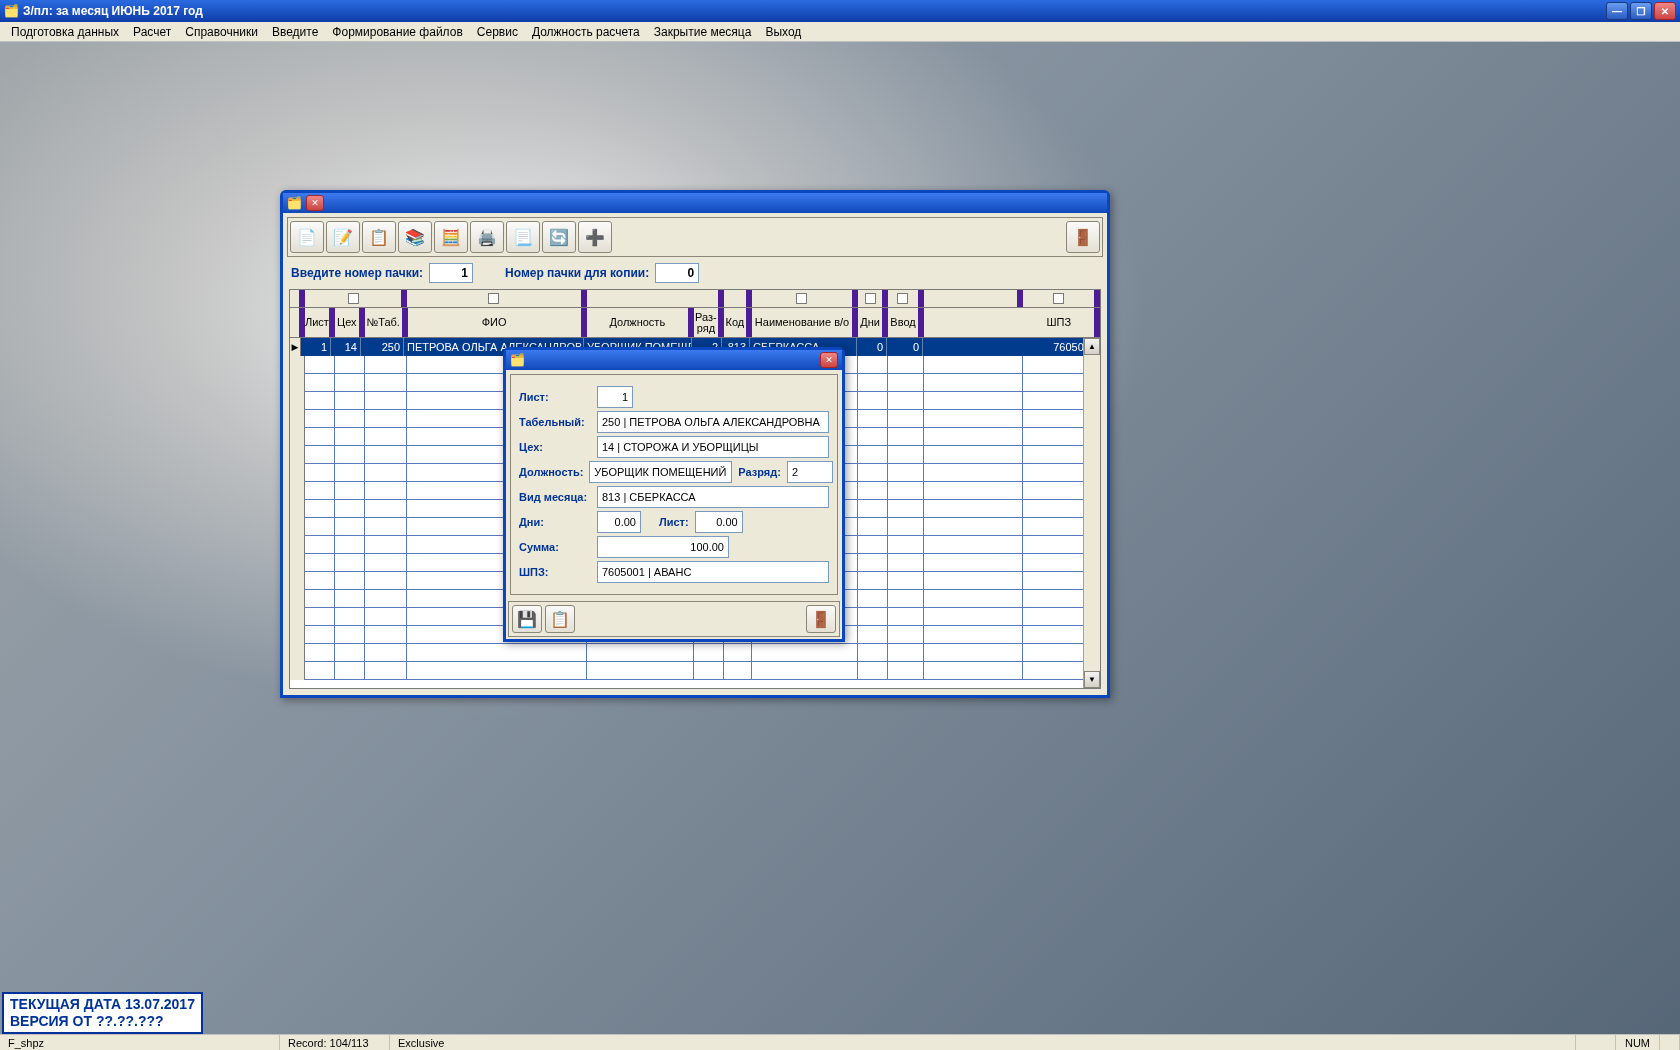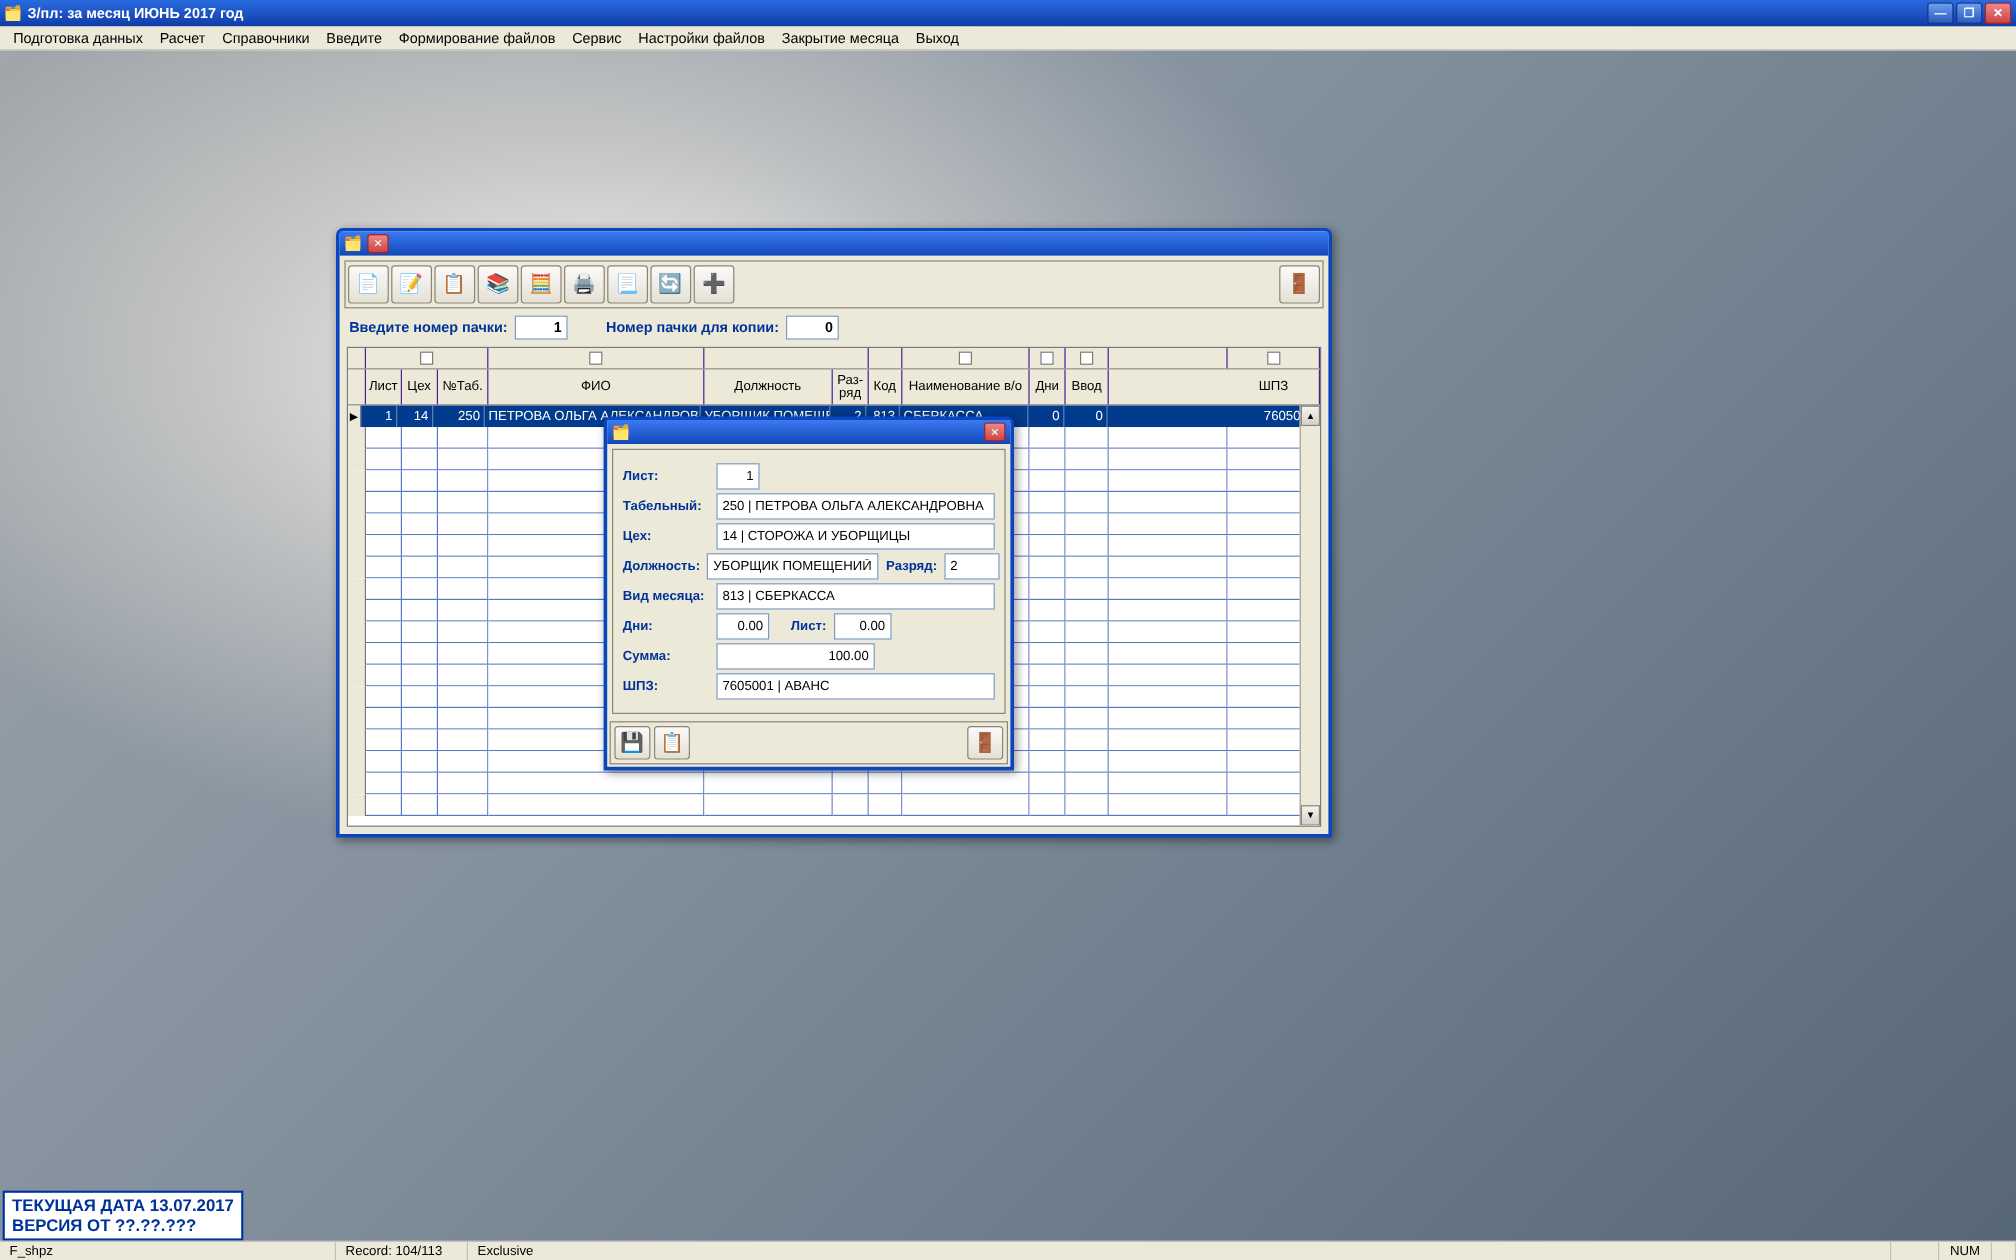--- a/index.html
+++ b/index.html
@@ -26,21 +26,21 @@
 
 .toolbar { height:40px; border:1px solid #8a867a; margin:4px; background:#ece9d8; display:flex; align-items:center; padding:2px; gap:2px; }
 .tool-btn { width:34px; height:32px; border:1px solid #8a867a; border-radius:3px; background:linear-gradient(#fafafa,#e4e0d4); display:flex; align-items:center; justify-content:center; cursor:pointer; font-size:16px; }
 .toolbar .spacer { flex:1; }
 
 .input-row { display:flex; align-items:center; gap:6px; padding:2px 8px 6px; font-size:12px; color:#003399; font-weight:bold; }
 .input-row input { border:1px solid #7a9ac0; background:#fff; font-size:12px; font-weight:bold; text-align:right; padding:2px 4px; height:20px; width:44px; }
 
 .grid-area { margin:0 6px 6px; border:1px solid #7a7a7a; background:#fff; height:400px; overflow:auto; position:relative; }
 .grid-header-row { display:flex; background:#ece9d8; height:18px; border-bottom:1px solid #7a7a7a; }
-.grid-header-row .gh { border-right:1px solid #4c1d95; display:flex; align-items:center; justify-content:center; font-size:11px; }
+.grid-header-row .gh { border-right:6px solid #4c1d95; display:flex; align-items:center; justify-content:center; font-size:11px; }
 .grid-header-row2 { height:30px; }
 .grid-header-row2 .gh { font-weight:normal; text-align:center; line-height:1.0; }
 .cb { width:11px; height:11px; border:1px solid #7a7a7a; background:#fff; }
 
 .data-row { display:flex; height:18px; font-size:11px; color:#fff; background:#003b8e; }
 .data-row .cell { border-right:1px solid #6080b0; padding:1px 3px; display:flex; align-items:center; overflow:hidden; white-space:nowrap; }
 .data-row .cell.right { justify-content:flex-end; }
 .row-marker { width:15px; background:#ece9d8; border-right:1px solid #7a7a7a; height:18px; display:flex; align-items:center; justify-content:center; font-size:9px; color:#000; }
 
 .scrollbar-v { position:absolute; right:0; top:48px; bottom:0; width:17px; background:#ece9d8; border-left:1px solid #a0a0a0; }
@@ -74,21 +74,21 @@
   </div>
 </div>
 
 <div class="menubar">
   <span>Подготовка данных</span>
   <span>Расчет</span>
   <span>Справочники</span>
   <span>Введите</span>
   <span>Формирование файлов</span>
   <span>Сервис</span>
-  <span>Настройки файлов</span>
+  <span>Должность расчета</span>
   <span>Закрытие месяца</span>
   <span>Выход</span>
 </div>
 
 <div class="status-box">
   <div>ТЕКУЩАЯ ДАТА 13.07.2017</div>
   <div>ВЕРСИЯ ОТ       ??.??.???</div>
 </div>
 
 <div class="status-bar">

